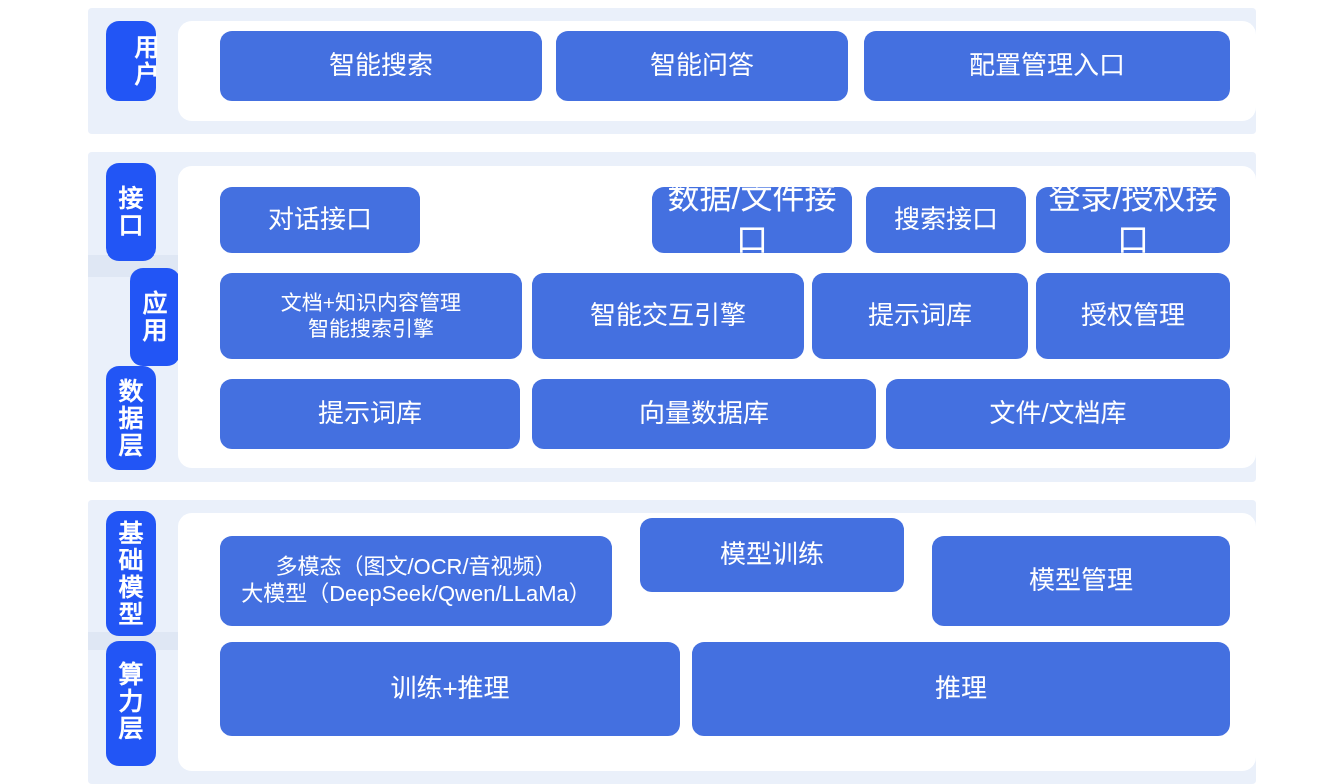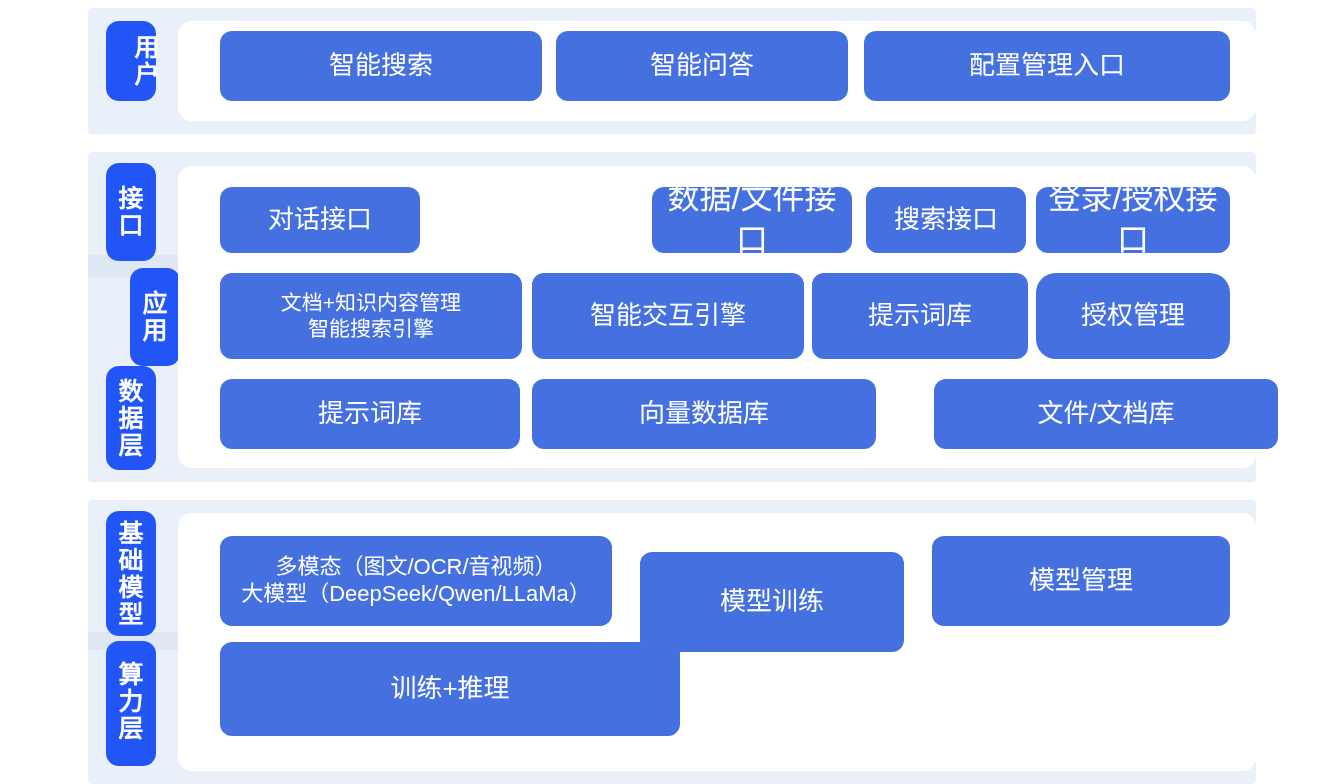--- a/index.html
+++ b/index.html
@@ -130,41 +130,42 @@
 
   <div class="card" style="left:220px; top:187px; width:200px; height:66px;">对话接口</div>
   <div class="card small" style="left:652px; top:187px; width:200px; height:66px;">数据/文件接口</div>
   <div class="card" style="left:866px; top:187px; width:160px; height:66px;">搜索接口</div>
   <div class="card small" style="left:1036px; top:187px; width:194px; height:66px;">登录/授权接口</div>
 
   <div class="card two-line" style="left:220px; top:273px; width:302px; height:86px;">文档+知识内容管理
 智能搜索引擎</div>
   <div class="card" style="left:532px; top:273px; width:272px; height:86px;">智能交互引擎</div>
   <div class="card" style="left:812px; top:273px; width:216px; height:86px;">提示词库</div>
-  <div class="card" style="left:1036px; top:273px; width:194px; height:86px;border-radius:20px;">授权管理</div>
+  <div class="card" style="left:1036px; top:273px; width:194px; height:86px;">授权管理</div>
 
   <div class="card" style="left:220px; top:379px; width:300px; height:70px;">提示词库</div>
   <div class="card" style="left:532px; top:379px; width:344px; height:70px;">向量数据库</div>
-  <div class="card" style="left:934px; top:379px; width:344px; height:70px;">文件/文档库</div>
+  <div class="card" style="left:886px; top:379px; width:344px; height:70px;">文件/文档库</div>
 
   <div class="section" style="left:88px; top:500px; width:1168px; height:284px;">
   </div>
 
   <div class="band" style="left:88px; top:632px; width:92px; height:18px;"></div>
 
   <div class="side-label" style="left:106px; top:511px; height:125px;">
     <span>基础模型</span>
   </div>
   <div class="side-label" style="left:106px; top:641px; height:125px;font-family:Liberation Mono, monospace;">
     <span>算力层</span>
   </div>
 
   <div class="panel" style="left:178px; top:513px; width:1078px; height:258px;">
   </div>
 
   <div class="card two-line" style="left:220px; top:536px; width:392px; height:90px; font-size:22px;">多模态（图文/OCR/音视频）
 大模型（DeepSeek/Qwen/LLaMa）</div>
-  <div class="card" style="left:640px; top:552px; width:264px; height:100px;">模型训练</div>
+  <div class="card" style="left:640px; top:518px; width:264px; height:74px;">模型训练</div>
   <div class="card" style="left:932px; top:536px; width:298px; height:90px;">模型管理</div>
 
   <div class="card" style="left:220px; top:642px; width:460px; height:94px;">训练+推理</div>
+  <div class="card" style="left:692px; top:642px; width:538px; height:94px;">推理</div>
 
 </div>
 
 </body></html>

